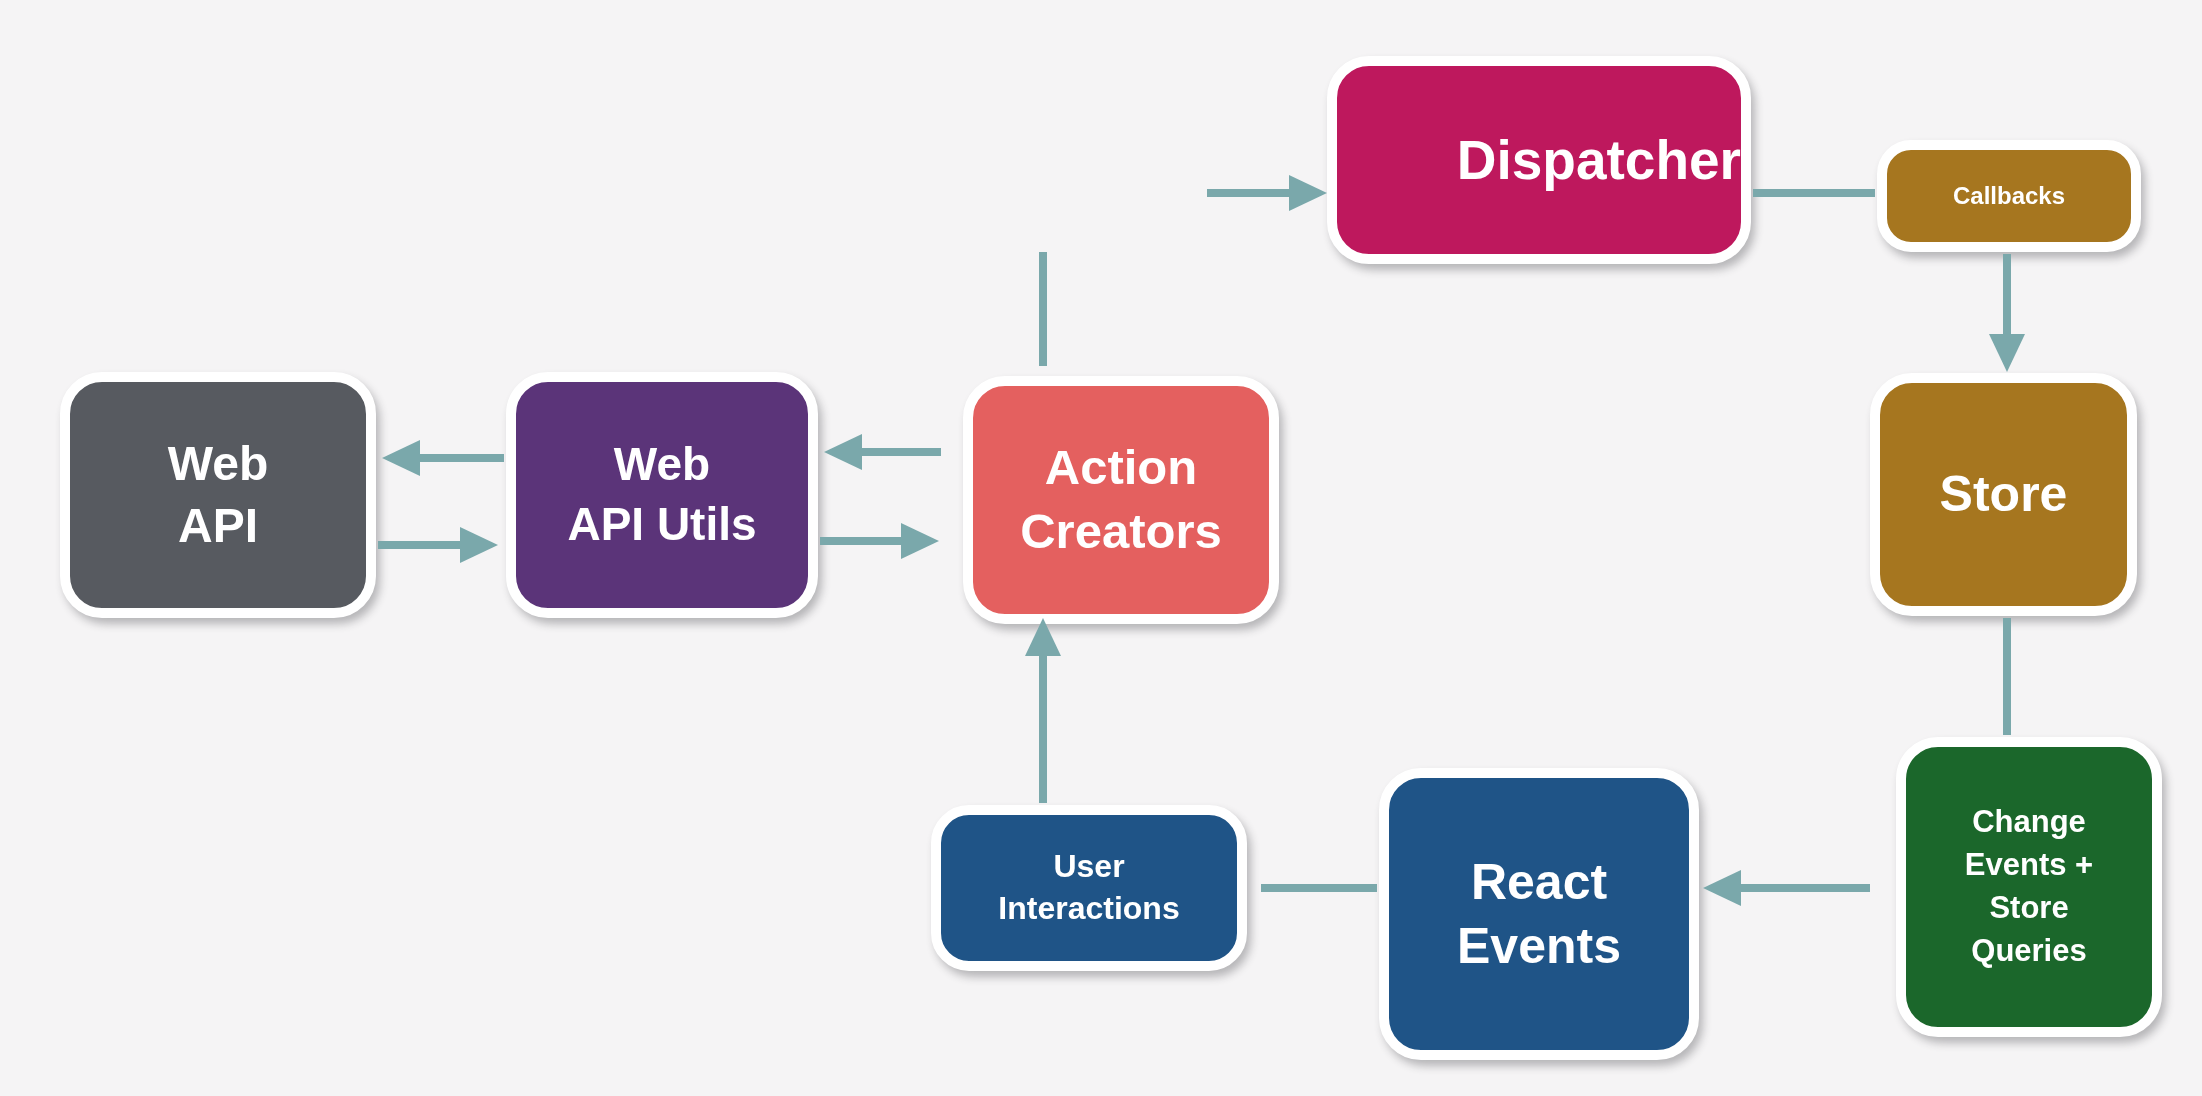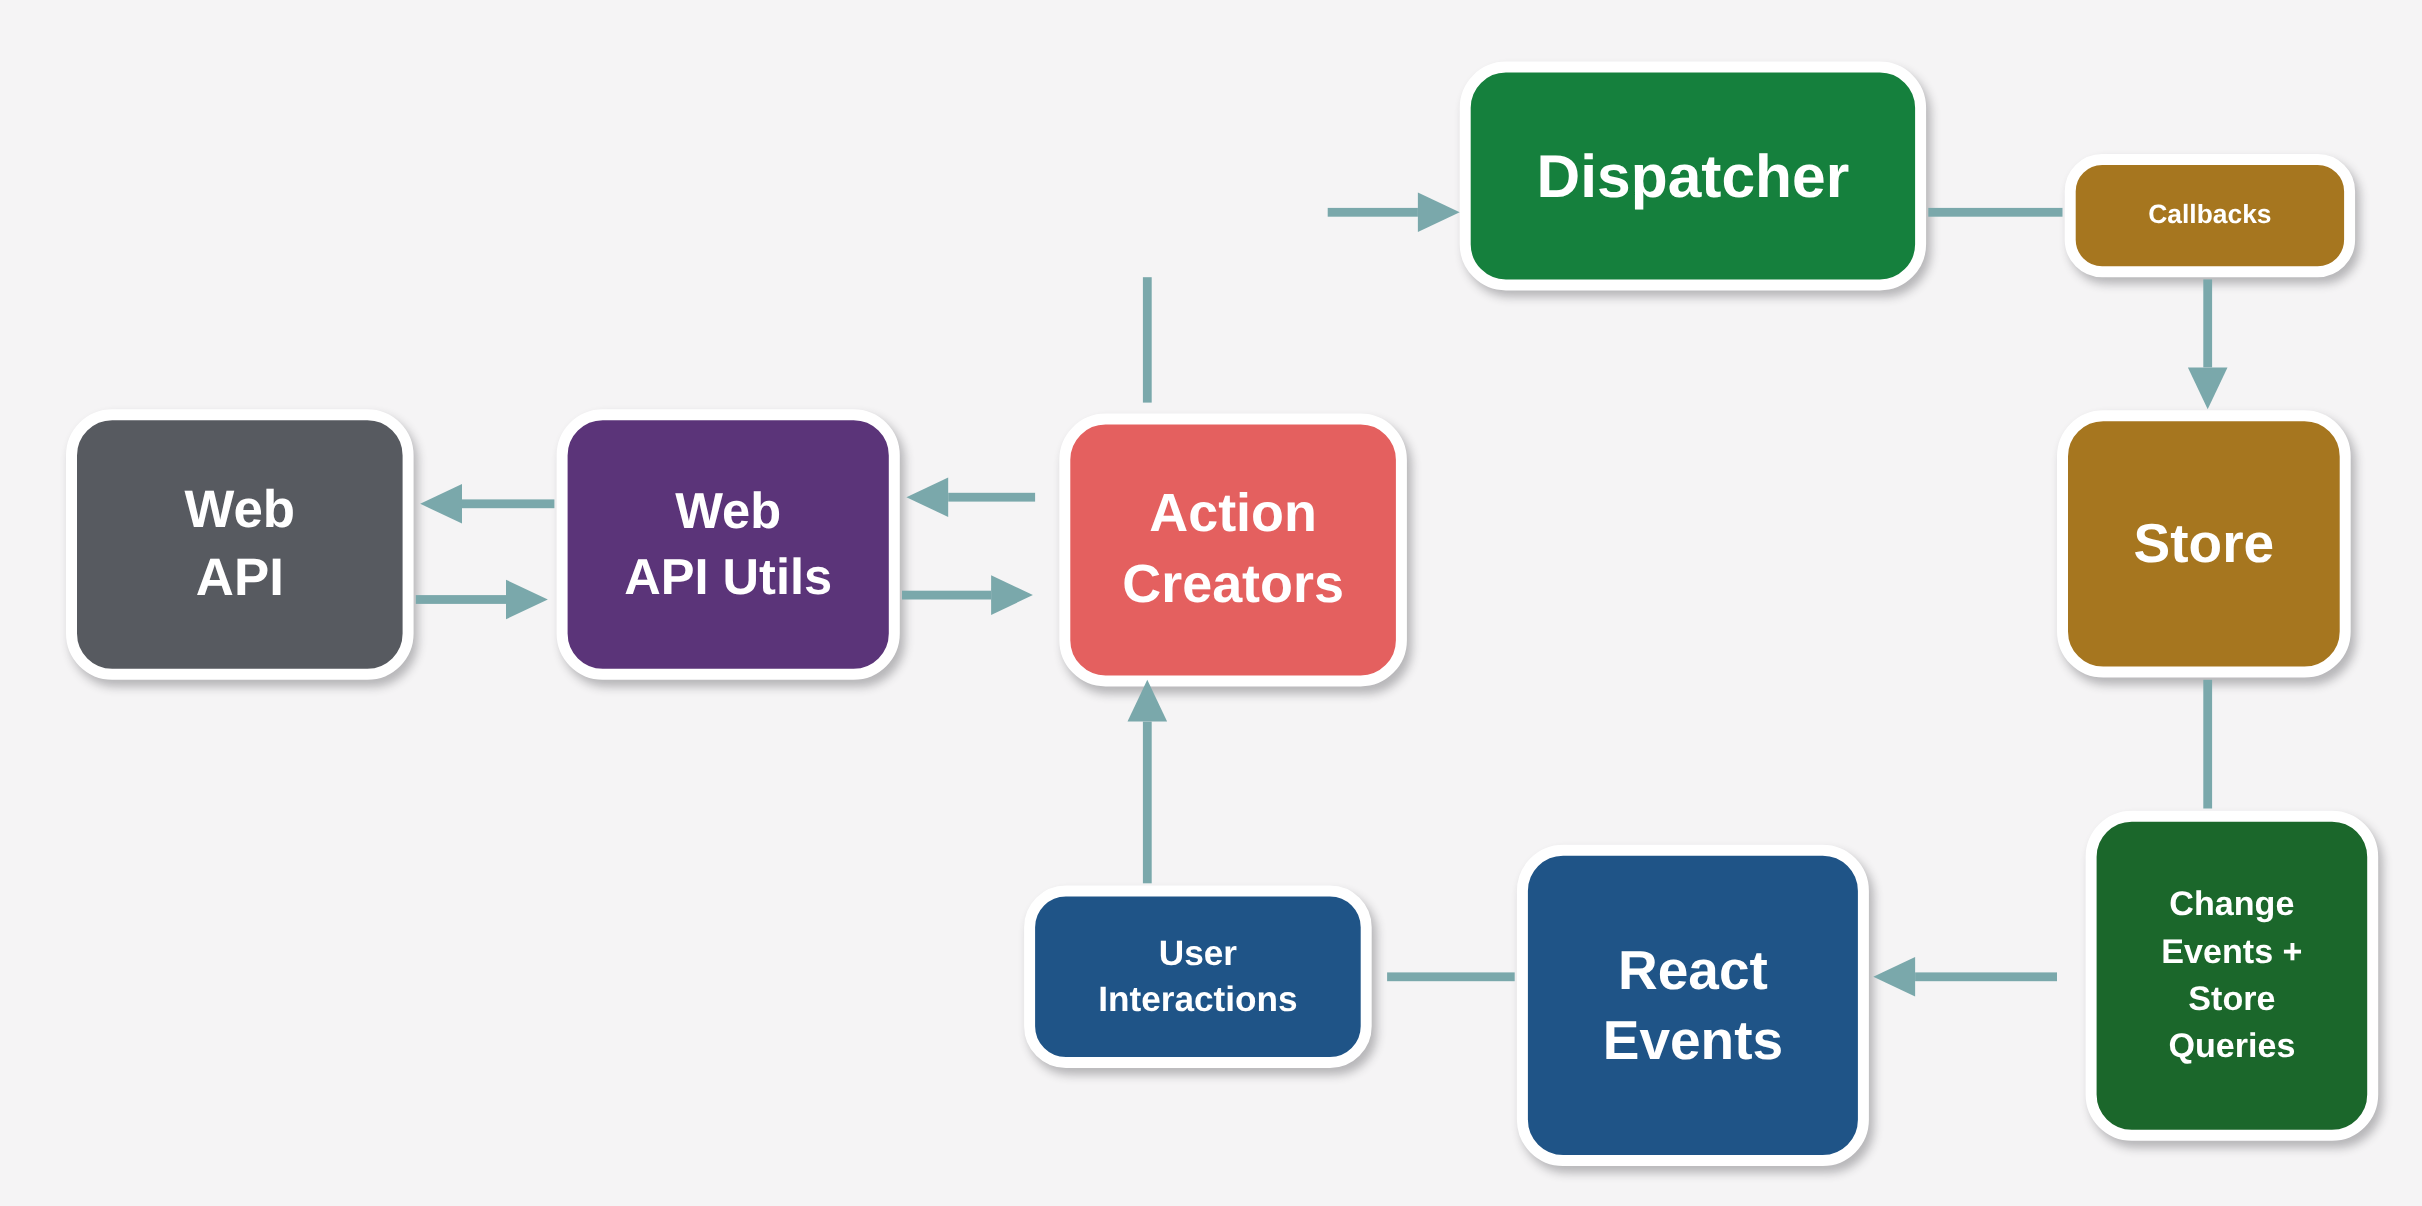--- a/index.html
+++ b/index.html
@@ -74,21 +74,21 @@
   
   #c12-line{left:378px;top:541px;width:82px;height:8px;}
   #c12-head{left:460px;top:527px;}
 </style>
 </head>
 <body>
 
 <div id="canvas" style="background: rgb(245, 244, 245);">
 
 
-  <div class="node" id="n-dispatcher" style="background-color: #15803d;">
+  <div class="node" id="n-dispatcher" style="background-color: #be185d; align-items: flex-end;">
     <span class="ln">Dispatcher</span>
   </div>
 
   <div class="node" id="n-callbacks" style="background-color: rgb(166, 118, 31);">
     <span class="ln">Callbacks</span>
   </div>
 
   <div class="node" id="n-store" style="background-color: rgb(166, 118, 31);">
     <span class="ln">Store</span>
   </div>

